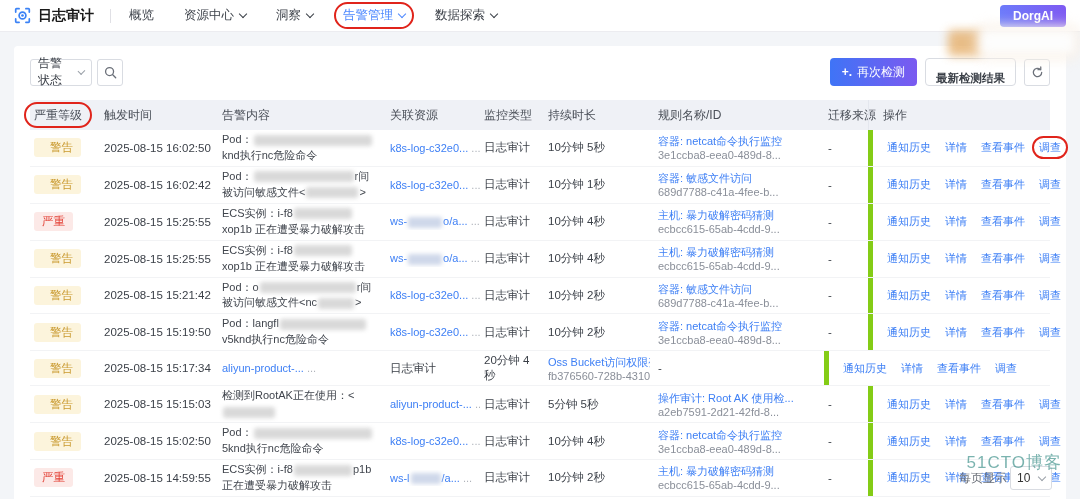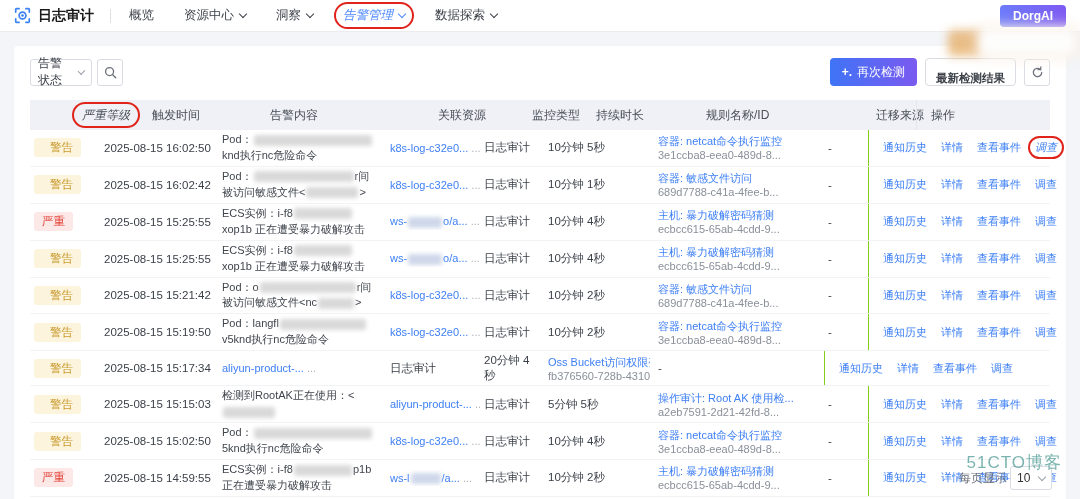--- a/index.html
+++ b/index.html
@@ -17,21 +17,21 @@
   .nav-divider { width:1px; height:14px; background:#e0e0e5; margin:0 18px 0 16px; }
   .nav-items { display:flex; align-items:center; gap:30px; }
   .nav-item { font-size:12.5px; color:#3a3f47; cursor:pointer; display:flex; align-items:center; position:relative; }
   .nav-item.active { color:#4d88ff; }
   .chev { width:6px; height:6px; border-right:1.3px solid currentColor; border-bottom:1.3px solid currentColor;
     transform:rotate(45deg); display:inline-block; margin-left:6px; margin-top:-3px; }
   .nav-spacer { flex:1; }
   .dorgai-btn { background:linear-gradient(90deg,#6d7bfa,#7e5af2); color:#fff; font-size:12px;
     font-weight:bold; padding:4px 13px; border-radius:4px; border:none; cursor:pointer; }
 
-  .red-ring { position:relative;font-style:italic; }
+  .red-ring { position:relative; }
   .red-ring::after { content:''; position:absolute; border:2px solid var(--ring); border-radius:14px; pointer-events:none; }
   .ring-nav::after { inset:-5px -9px; }
   .ring-header::after { inset:-6px -10px; border-radius:16px; }
   .ring-op::after { inset:-4px -7px; border-radius:12px; }
 
   
   .user-blur { position:absolute; top:27px; right:0; width:150px; height:30px; pointer-events:none; z-index:9; }
   .blob-avatar { position:absolute; left:18px; top:3px; width:34px; height:26px; background:#e6b06c;
     filter:blur(5px); border-radius:4px; opacity:.8; }
   .blob-name { position:absolute; left:52px; top:4px; width:92px; height:22px; background:#fdfdfd;
@@ -49,37 +49,37 @@
   .icon-btn { width:26px; height:27px; border:1px solid #d9dce2; border-radius:3px; background:#fff;
     display:flex; align-items:center; justify-content:center; cursor:pointer; }
   .toolbar-right { margin-left:auto; display:flex; align-items:center; gap:8px; }
   .recheck-btn { background:linear-gradient(90deg,#3f74f6,#7b5af0); color:#fff; border:none; border-radius:4px;
     height:28px; padding:0 12px; font-size:12px; cursor:pointer; display:flex; align-items:center; gap:5px; }
   .latest-btn { background:#fff; border:1px solid #d9dce2; border-radius:4px; height:28px; padding:12px 10px;
     font-size:11.5px; color:#3a3f47; font-weight:bold; cursor:pointer; }
 
   
   .tr { display:grid; grid-template-columns:var(--cols); align-items:center; }
-  .thead { background:#eff1f6; height:30px; border-radius:0;padding-left:48px; }
+  .thead { background:#eff1f6; height:30px; border-radius:0; }
   .th { font-size:12px; color:#4a4f58; padding:0 4px; white-space:nowrap; }
   .row { min-height:34.4px; border-bottom:1px solid #f2f3f5; }
   .td { font-size:11.5px; padding:2px 4px; color:#3a3f47; }
   .badge { display:inline-block; font-size:11.5px; padding:2px 8px; border-radius:3px; }
   .badge.warn { color:#c9992e; background:#fcf4dc;padding-left:16px; }
   .badge.crit { color:#e23d32; background:#fce9e7; }
   .td-content { font-size:11px; line-height:1.45; color:#40454d; }
   .blur-seg { display:inline-block; height:11px; background:#d9d9d9; border-radius:2px;
     filter:blur(2px); vertical-align:middle; margin:0 1px; }
   .blur-seg.lite { background:#cfd8ea; }
   .link-text { color:var(--link); cursor:pointer; }
   .gray-text { color:#b0b4bb; }
   .td-resource { font-size:11px; white-space:nowrap; overflow:hidden; }
   .rule-name { color:var(--link); font-size:11px; white-space:nowrap; overflow:hidden; cursor:pointer; }
   .rule-id { color:#8a8f99; font-size:11px; white-space:nowrap; overflow:hidden; }
-  .td-ops { display:flex; align-items:center; gap:7px; border-left:1px solid #84cc16;
+  .td-ops { display:flex; align-items:center; gap:7px; border-left:5px solid #84cc16;
     padding-left:14px; align-self:stretch; }
   .thead .td-ops-head { border-left:1px solid #e4e7ee; padding-left:14px; align-self:stretch; display:flex; align-items:center; }
   .op-link { color:var(--link); font-size:11px; white-space:nowrap; cursor:pointer; }
   .op-sep { width:1px; height:11px; background:#e3e6ea; }
   .perpage { display:flex; align-items:center; gap:3px; position:absolute; right:14px; bottom:9px; }
   .perpage-label { font-size:12px; color:#6a6f78; }
   .perpage-select { border:1px solid #d9dce2; border-radius:3px; height:24px; min-width:42px; padding:0 6px;
     display:flex; align-items:center; justify-content:space-between; gap:6px; font-size:12px; cursor:pointer; background:#fff; }
   .watermark { position:absolute; right:4px; bottom:25px; font-size:17px; color:#0f766e; opacity:.55;
     letter-spacing:1px; pointer-events:none; z-index:8; }

